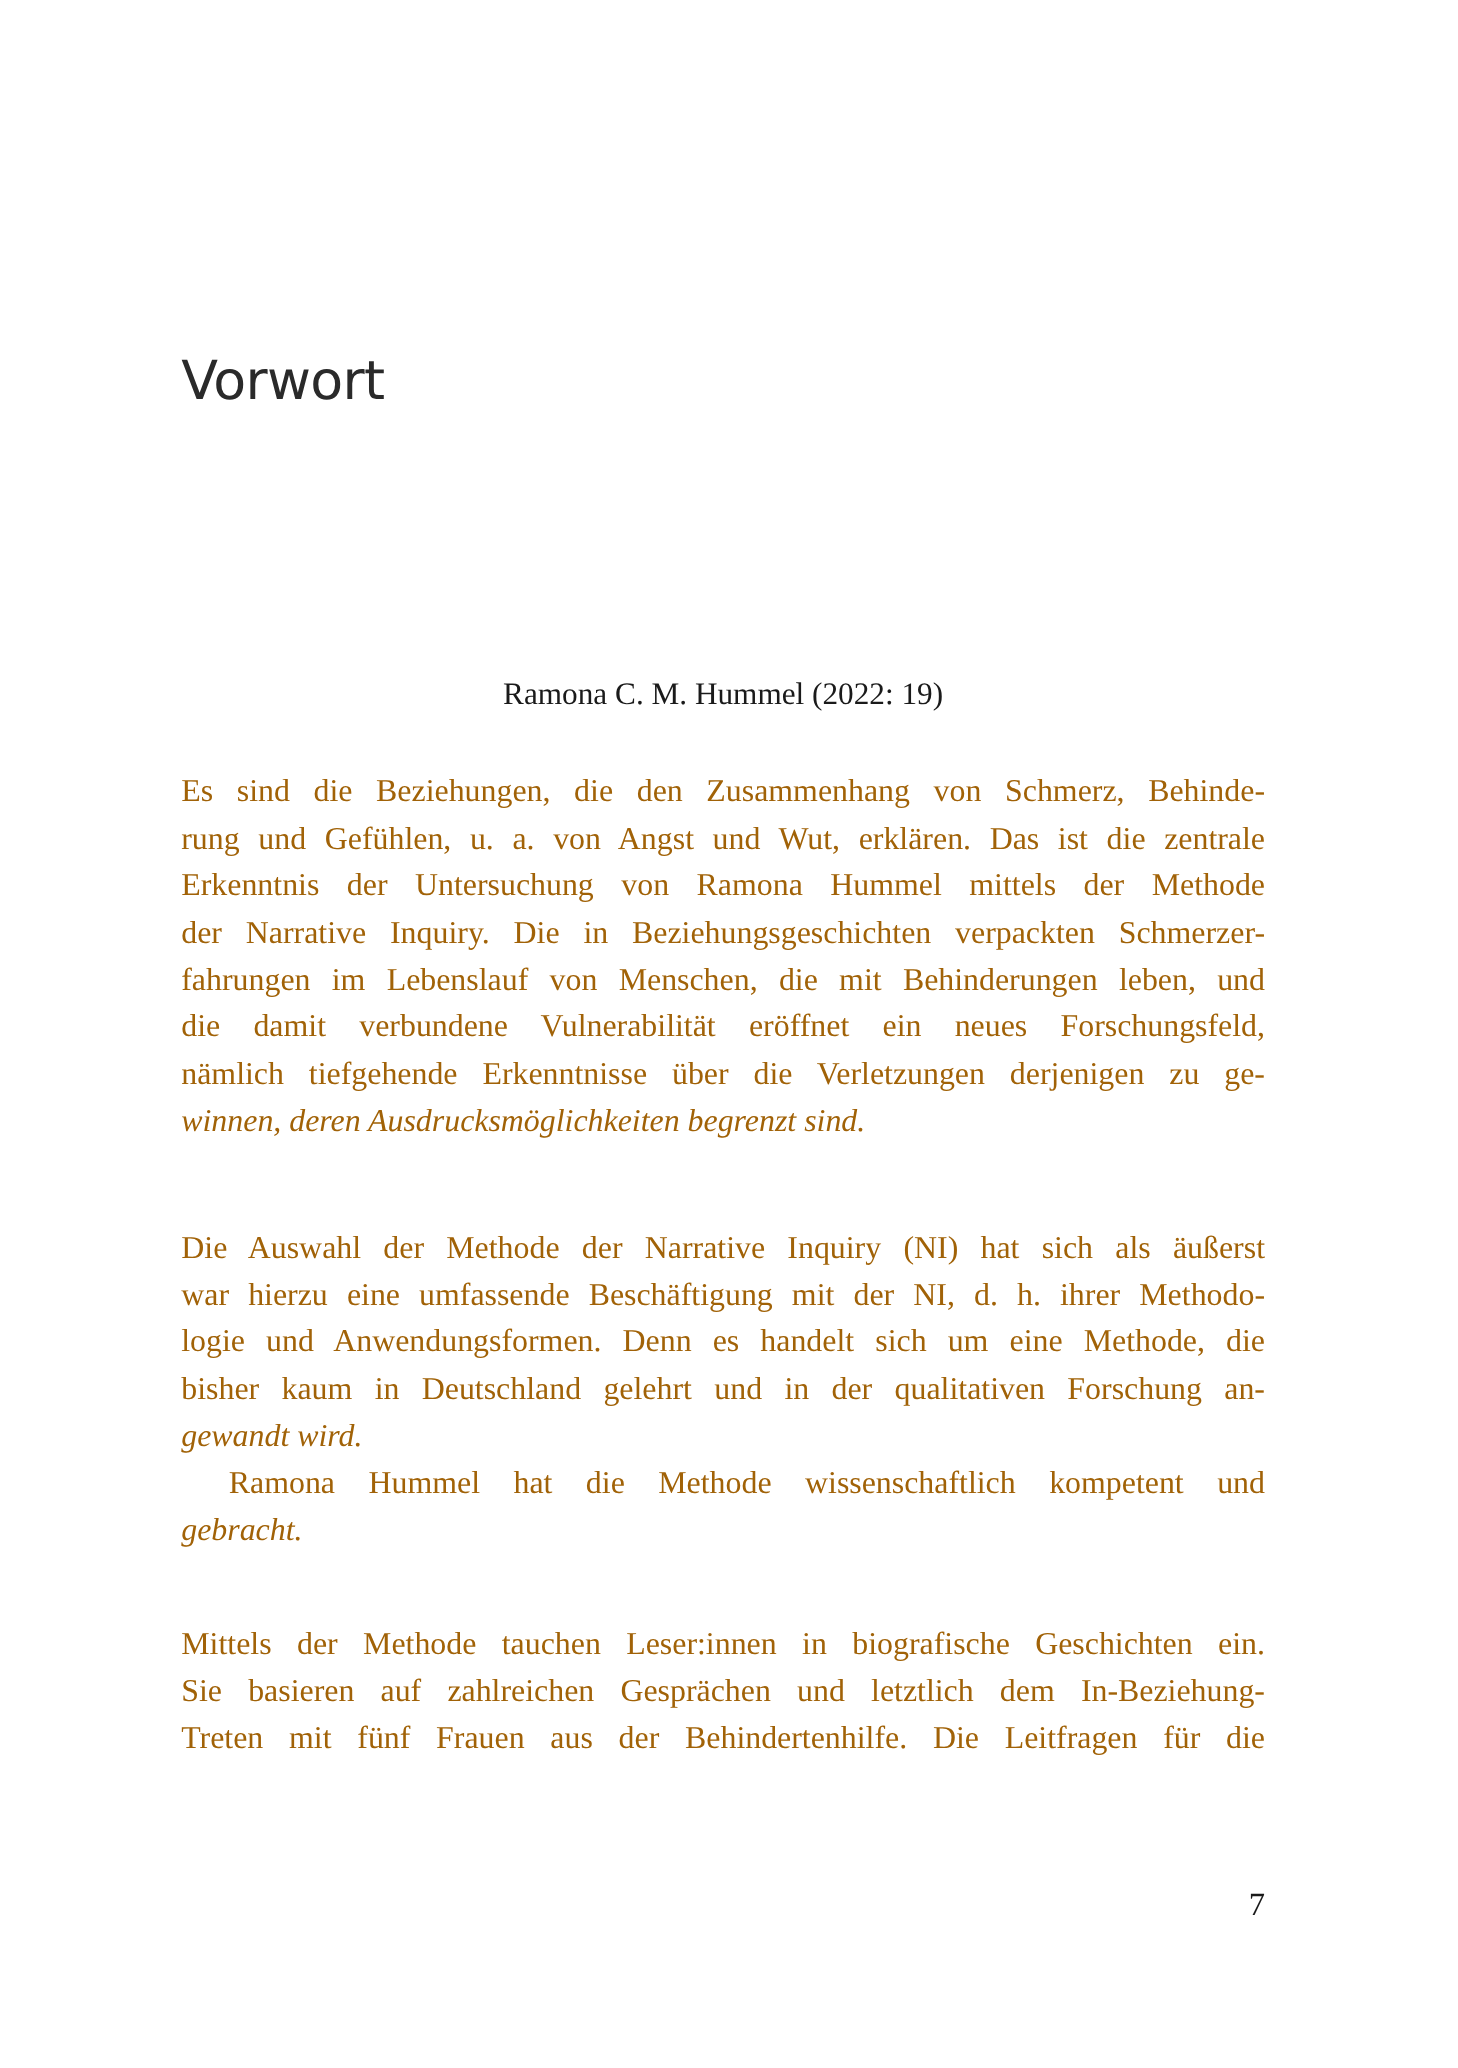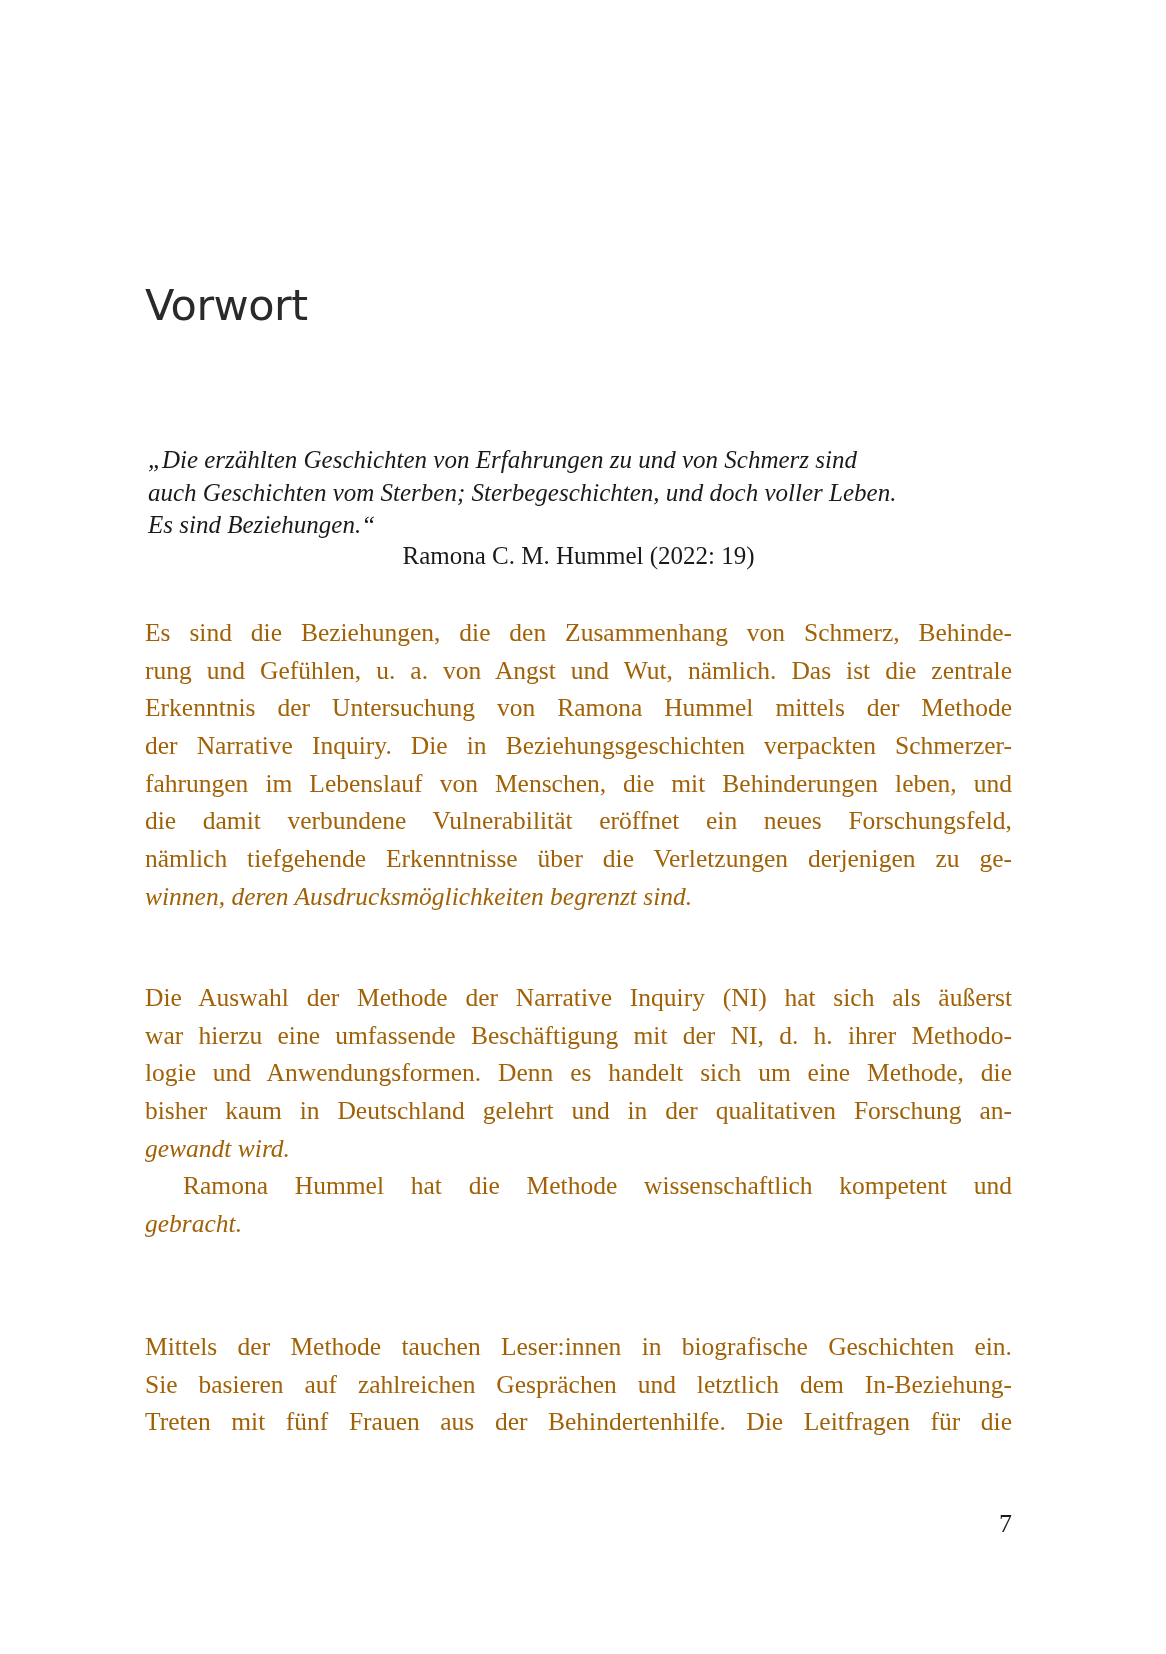--- a/index.html
+++ b/index.html
@@ -77,51 +77,46 @@
     }
     .body-block .line.last {
       text-align-last: left;
       font-style: italic;
     }
     .body-block .line.indent {
       text-indent: 38px;
     }
     .p1 { top: 614px; }
     .p2 { top: 955px; margin-top: 24px; }
-    .p3 { top: 1296px; margin-top: 32px; }
+    .p3 { top: 1296px; }
     .page-number {
       position: absolute;
       left: 990px;
       top: 1508px;
       width: 22px;
       text-align: right;
       font-family: "Liberation Serif", serif;
       font-size: 26px;
       line-height: 32px;
       color: #1a1a1a;
     }
   </style>
 </head>
 <body>
 
 <div class="page">
 
   <h1 class="heading">Vorwort</h1>
 
-  <div class="epigraph">
-    <span class="line">„Die erzählten Geschichten von Erfahrungen zu und von Schmerz sind</span>
-    <span class="line">auch Geschichten vom Sterben; Sterbegeschichten, und doch voller Leben.</span>
-    <span class="line">Es sind Beziehungen.“</span>
-  </div>
 
   <div class="attribution">Ramona C. M. Hummel (2022: 19)</div>
 
   <div class="body-block p1">
     <span class="line">Es sind die Beziehungen, die den Zusammenhang von Schmerz, Behinde-</span>
-    <span class="line">rung und Gefühlen, u. a. von Angst und Wut, nämlich. Das ist die zentrale</span>
+    <span class="line">rung und Gefühlen, u. a. von Angst und Wut, erklären. Das ist die zentrale</span>
     <span class="line">Erkenntnis der Untersuchung von Ramona Hummel mittels der Methode</span>
     <span class="line">der Narrative Inquiry. Die in Beziehungsgeschichten verpackten Schmerzer-</span>
     <span class="line">fahrungen im Lebenslauf von Menschen, die mit Behinderungen leben, und</span>
     <span class="line">die damit verbundene Vulnerabilität eröffnet ein neues Forschungsfeld,</span>
     <span class="line">nämlich tiefgehende Erkenntnisse über die Verletzungen derjenigen zu ge-</span>
     <span class="line last">winnen, deren Ausdrucksmöglichkeiten begrenzt sind.</span>
   </div>
 
   <div class="body-block p2">
     <span class="line">Die Auswahl der Methode der Narrative Inquiry (NI) hat sich als äußerst</span>

